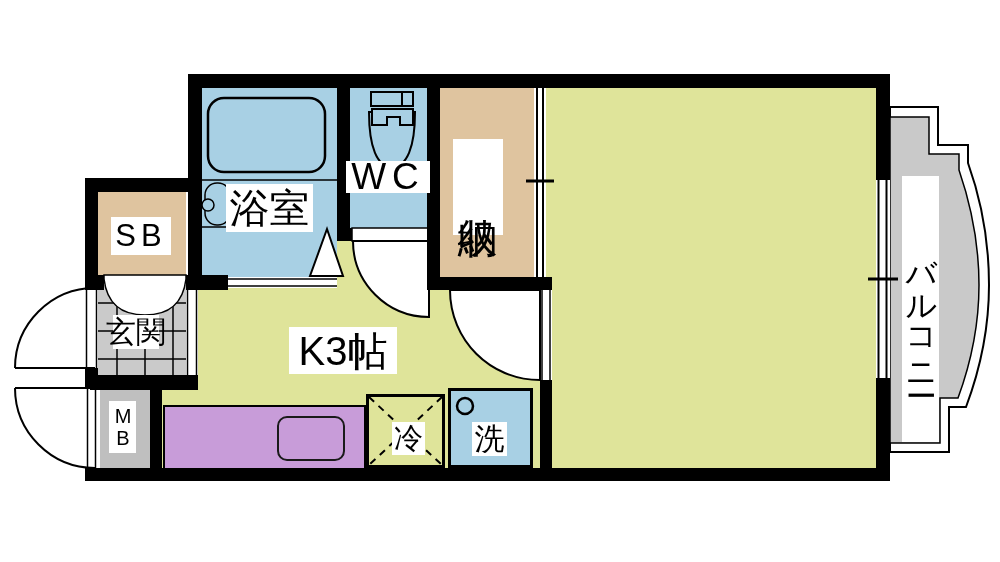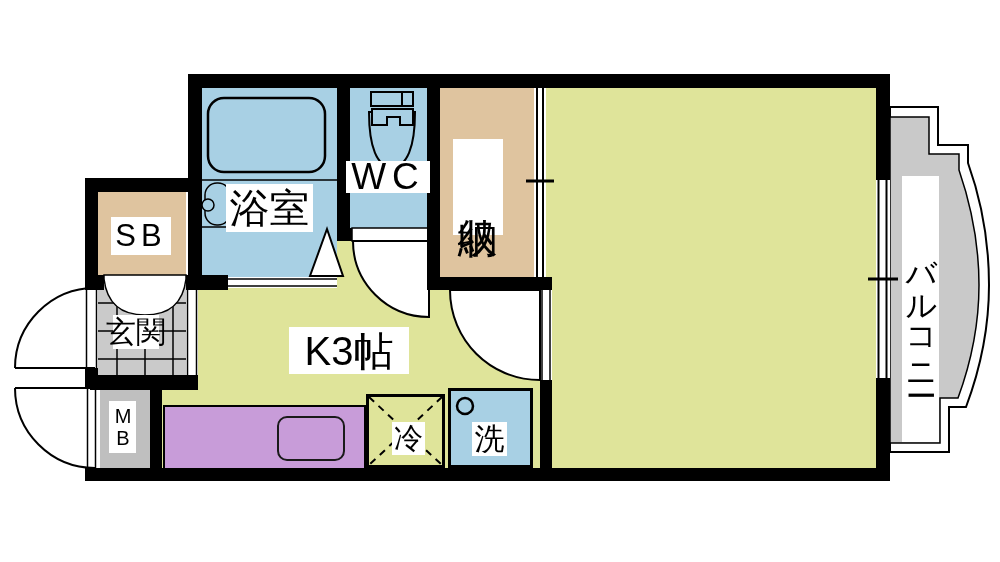--- a/index.html
+++ b/index.html
@@ -146,21 +146,21 @@
   <div class="wall" style="left:150px;top:378px;width:12px;height:90px;"></div>
   <div class="wall" style="left:337px;top:74px;width:13px;height:167px;"></div>
   <div class="wall" style="left:337px;top:228px;width:15px;height:13px;"></div>
   <div class="wall" style="left:427px;top:74px;width:13px;height:216px;"></div>
   <div class="wall" style="left:427px;top:277px;width:125px;height:13px;"></div>
   <div class="wall" style="left:540px;top:380px;width:12px;height:88px;"></div>
 
   <div class="label" style="left:226px;top:184px;width:87px;height:48px;font-size:40px;">浴室</div>
   <div class="label" style="left:346px;top:161px;width:84px;height:32px;font-size:37px;letter-spacing:6px;">WC</div>
   <div class="label vtext" style="left:453px;top:139px;width:50px;height:96px;font-size:40px;">収納</div>
-  <div class="label" style="left:289px;top:327px;width:120px;height:47px;font-size:40px;">K3帖</div>
+  <div class="label" style="left:289px;top:327px;width:108px;height:47px;font-size:40px;">K3帖</div>
   <div class="label vmix" style="left:902px;top:176px;width:37px;height:266px;font-size:31px;">バルコニー</div>
   <div class="label" style="left:113px;top:315px;width:46px;height:34px;font-size:30px;">玄関</div>
   <div class="label" style="left:111px;top:217px;width:60px;height:38px;font-size:31px;letter-spacing:5px;text-align:center;">SB</div>
   <div class="label vtext" style="left:109px;top:401px;width:27px;height:52px;font-size:20px;">MB</div>
   <div class="label" style="left:392px;top:422px;width:33px;height:33px;font-size:29px;">冷</div>
   <div class="label" style="left:472px;top:422px;width:35px;height:34px;font-size:30px;">洗</div>
 
 </div>
 
 </body></html>

